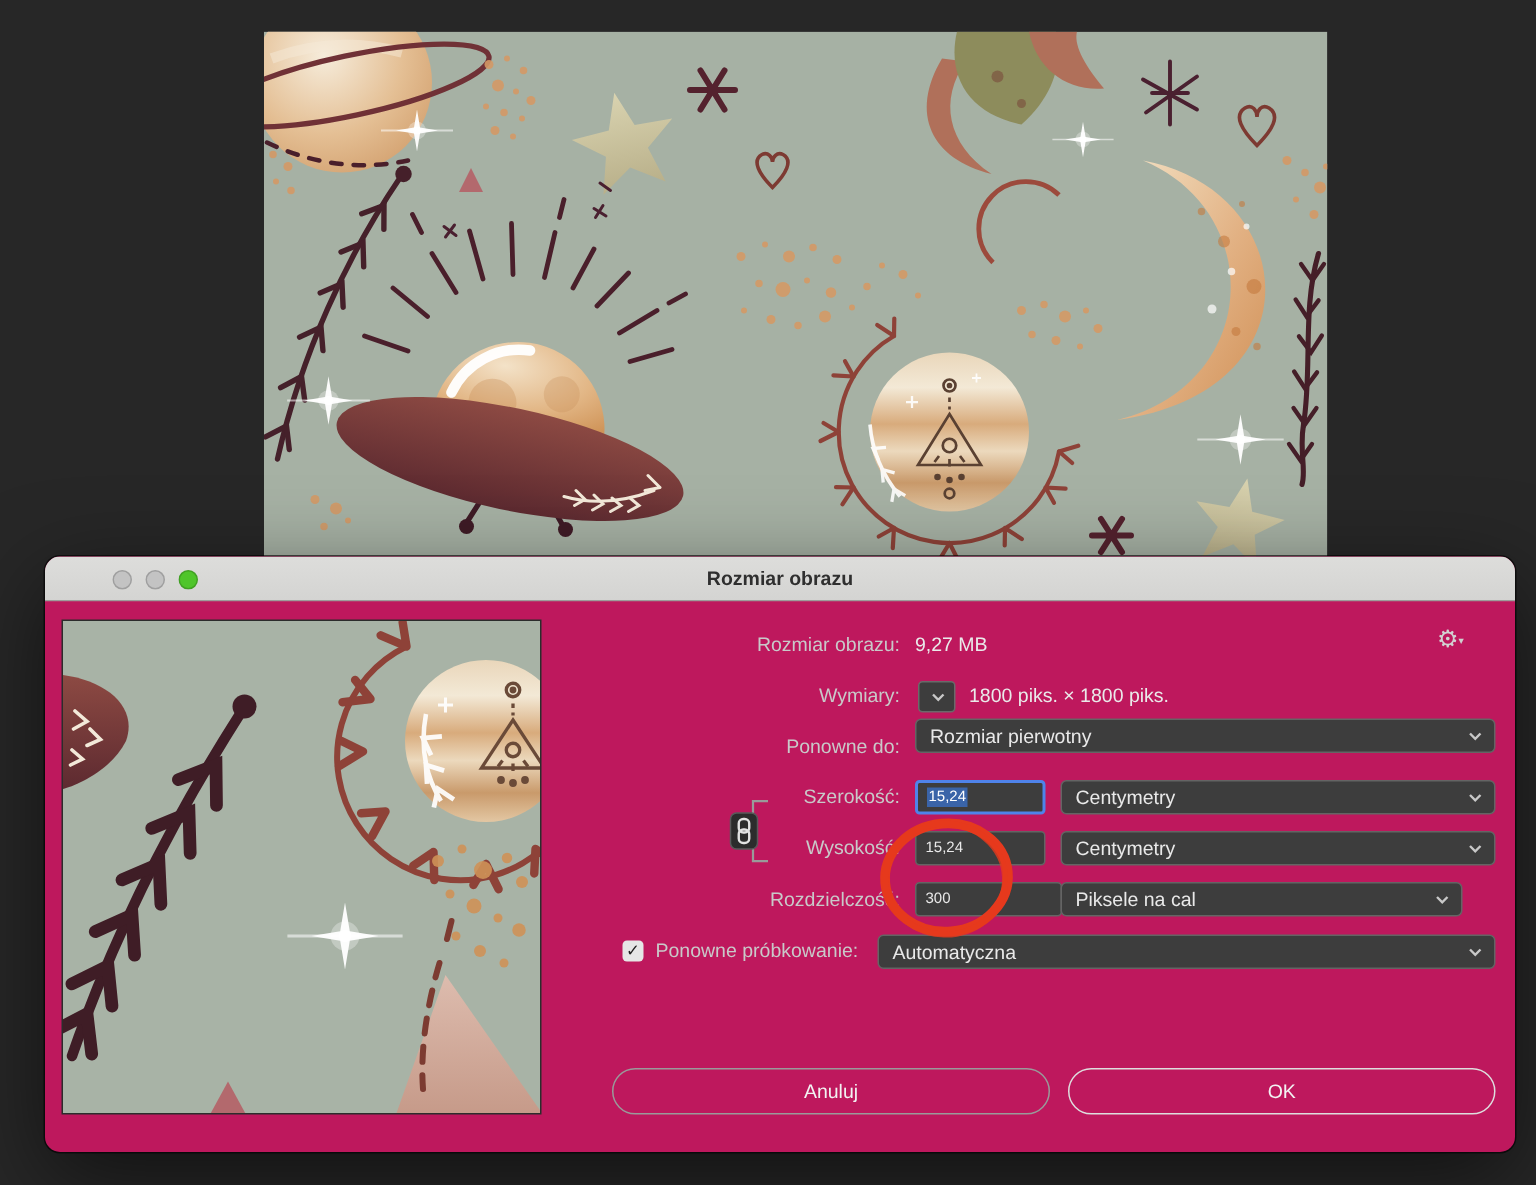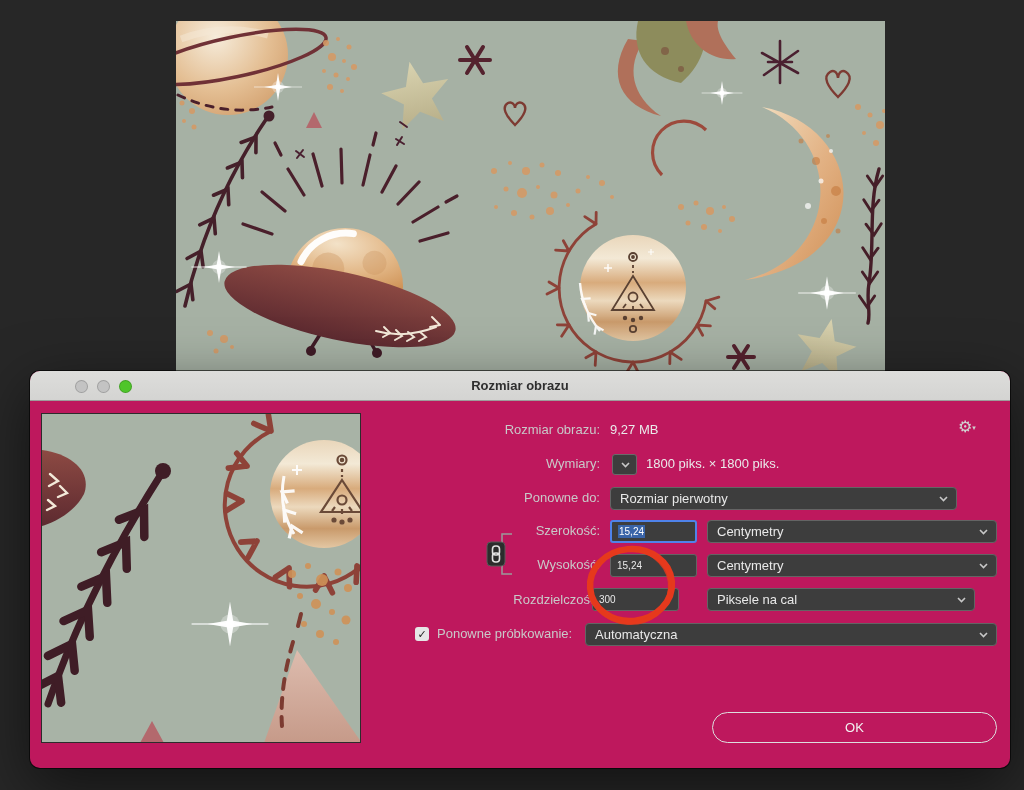--- a/index.html
+++ b/index.html
@@ -397,21 +397,21 @@
 
     <div class="lbl" style="top:85px">Wymiary:</div>
     <div id="dim-chevbox">
       <svg class="chev" width="9" height="6" viewBox="0 0 9 6">
           <path d="M1,1 L4.5,4.5 L8,1" stroke="#c8c8c8" stroke-width="1.6" fill="none"></path>
         </svg>
     </div>
     <div class="val" style="left:616px;top:85px">1800 piks. × 1800 piks.</div>
 
     <div class="lbl" style="top:119px">Ponowne do:</div>
-    <div class="pselect" style="left:580px;top:116px;width:347px">
+    <div class="pselect" style="left:580px;top:108px;width:387px">
       <span>Rozmiar pierwotny</span>
       <svg class="chev" width="9" height="6" viewBox="0 0 9 6">
           <path d="M1,1 L4.5,4.5 L8,1" stroke="#c8c8c8" stroke-width="1.6" fill="none"></path>
         </svg>
     </div>
 
     <svg id="linkicon" viewBox="0 0 42 52">
       <path d="M32,6 L22,6 L22,14 M22,38 L22,46 L32,46" stroke="#9a9a9a" stroke-width="1.5" fill="none"></path>
       <rect x="7" y="14" width="18" height="24" rx="4" fill="#2c2c2c" stroke="#5a5a5a"></rect>
       <rect x="12.5" y="18" width="7" height="9" rx="3" fill="none" stroke="#e3e3e3" stroke-width="1.6"></rect>
@@ -434,39 +434,40 @@
       <span>15,24</span>
     </div>
     <div class="pselect" style="left:677px;top:183px;width:290px">
       <span>Centymetry</span>
       <svg class="chev" width="9" height="6" viewBox="0 0 9 6">
           <path d="M1,1 L4.5,4.5 L8,1" stroke="#c8c8c8" stroke-width="1.6" fill="none"></path>
         </svg>
     </div>
 
     <div class="lbl" style="top:221px">Rozdzielczość:</div>
-    <div class="pinput" style="left:562px;top:217px;width:87px">
+    <div class="pinput" style="left:580px;top:217px;width:98px">
       <span>300</span>
     </div>
     <div class="pselect" style="left:677px;top:217px;width:268px">
       <span>Piksele na cal</span>
       <svg class="chev" width="9" height="6" viewBox="0 0 9 6">
           <path d="M1,1 L4.5,4.5 L8,1" stroke="#c8c8c8" stroke-width="1.6" fill="none"></path>
         </svg>
     </div>
 
     <div id="checkbox"><span>✓</span></div>
     <div id="resample-label">Ponowne próbkowanie:</div>
     <div class="pselect" style="left:555px;top:252px;width:412px">
       <span>Automatyczna</span>
       <svg class="chev" width="9" height="6" viewBox="0 0 9 6">
           <path d="M1,1 L4.5,4.5 L8,1" stroke="#c8c8c8" stroke-width="1.6" fill="none"></path>
         </svg>
     </div>
 
+    <div class="btn" id="btn-cancel">Anuluj</div>
     <div class="btn" id="btn-ok">OK</div>
   </div>
 
   <svg id="redcircle" viewBox="0 0 98 90">
     <ellipse cx="48" cy="44" rx="41" ry="36" fill="none" stroke="#e6391d" stroke-width="6.5" transform="rotate(-5 48 44)"></ellipse>
     <ellipse cx="47" cy="45" rx="40" ry="37" fill="none" stroke="#e6391d" stroke-width="4" opacity=".8" transform="rotate(4 47 45)"></ellipse>
   </svg>
 
 </div>
 

